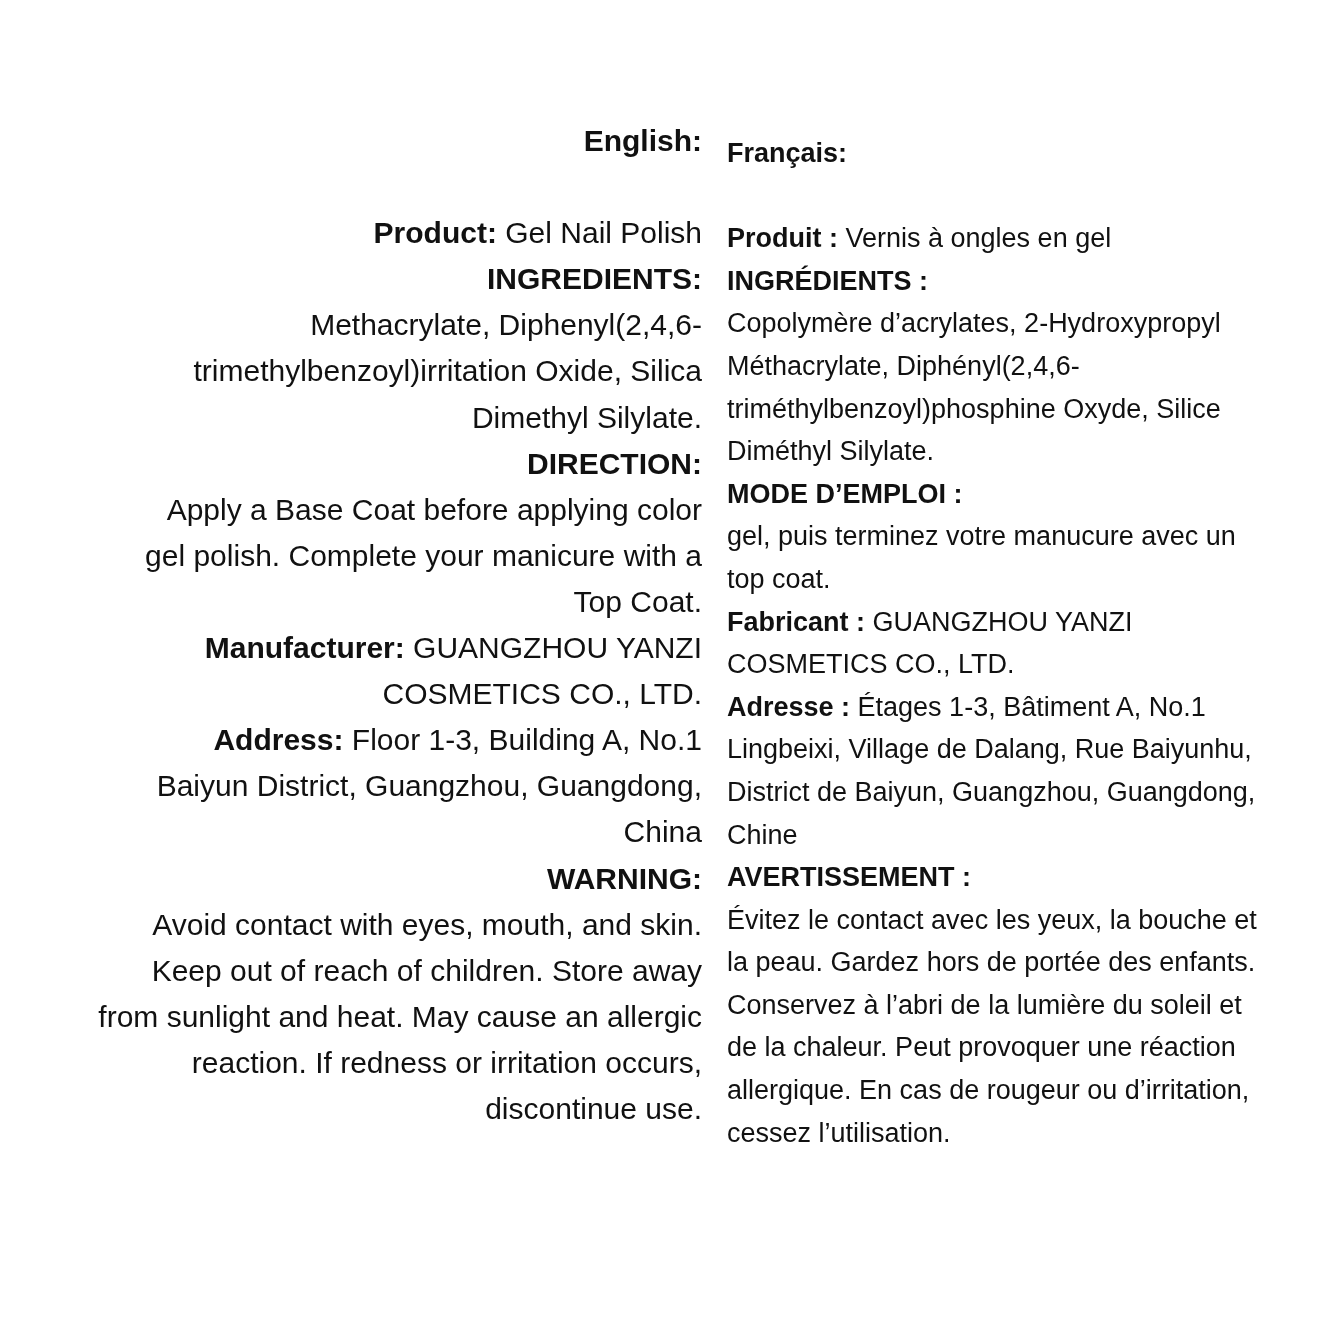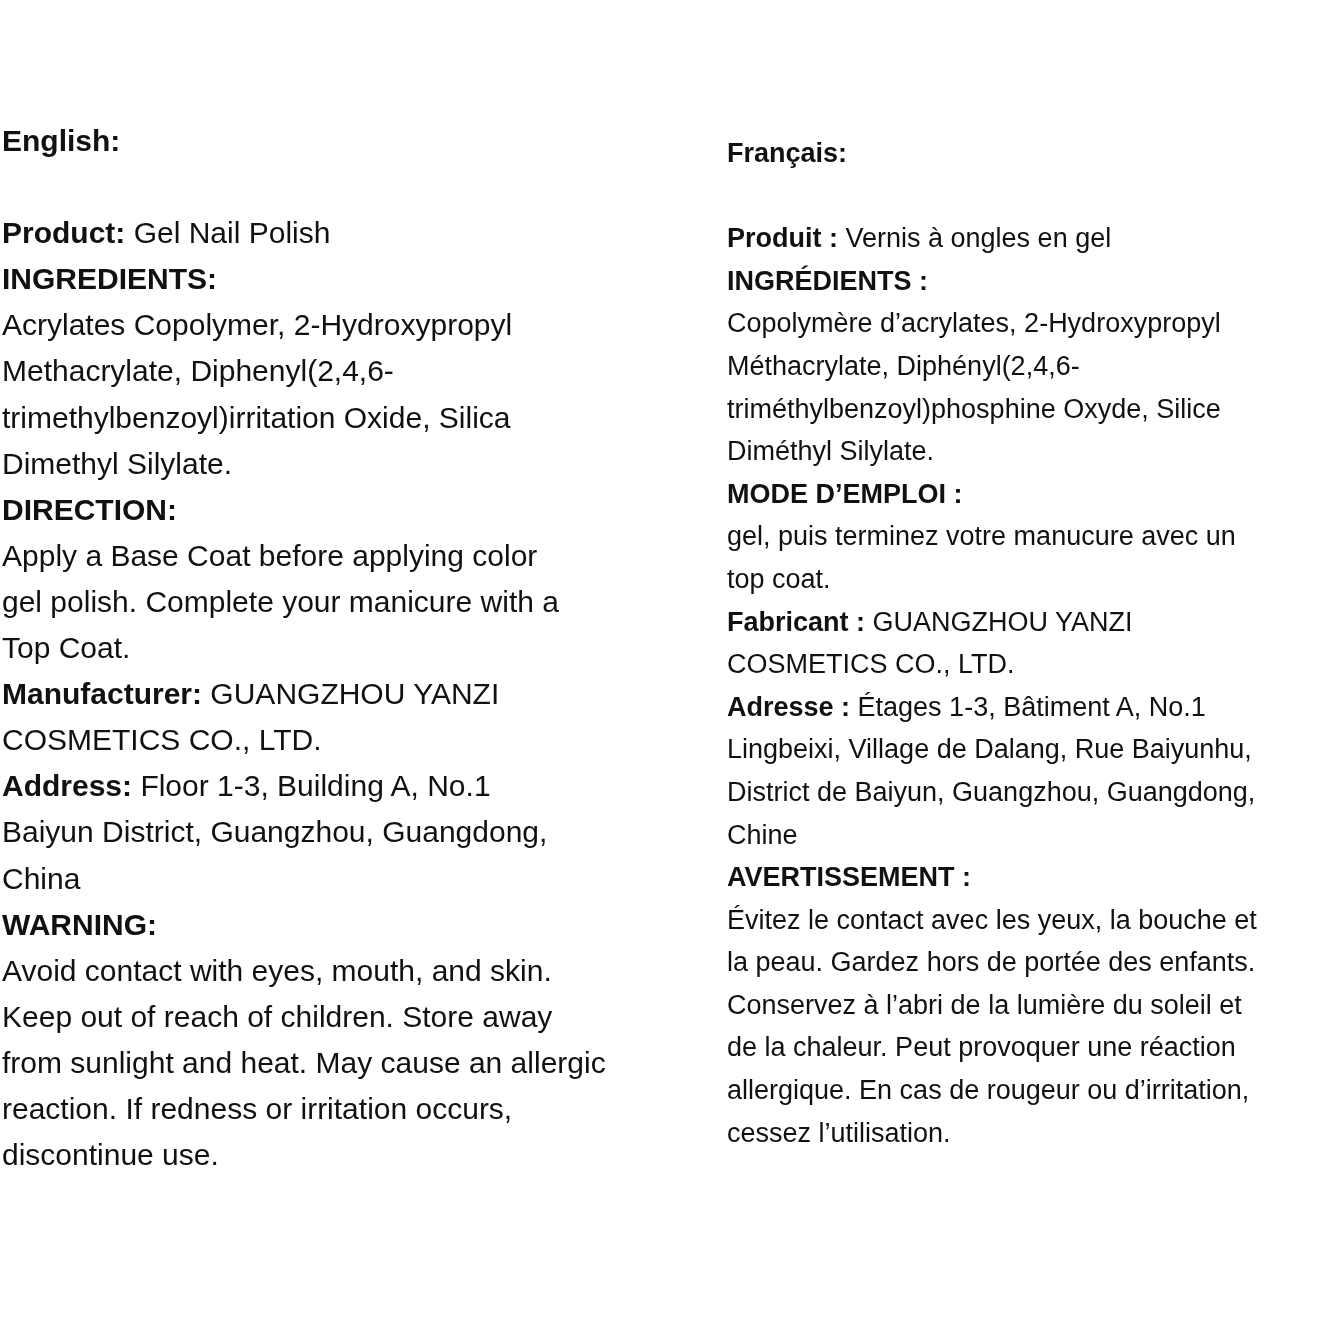--- a/index.html
+++ b/index.html
@@ -2,35 +2,34 @@
 <html><head>
 <meta charset="utf-8">
 <style>
   html, body { margin: 0; padding: 0; background: #ffffff; }
   body { width: 1339px; height: 1339px; position: relative; overflow: hidden;
          font-family: "Liberation Sans", "DejaVu Sans", sans-serif; color: #111111; }
   .col { position: absolute; }
   .col-en { left: 2px; top: 118px; width: 700px; font-size: 30px; }
   .col-fr { left: 720px; top: 132px; width: 619px; font-size: 27px; margin-left: 7px; }
   .line { white-space: nowrap; }
-  .col-en .line { height: 46.1px; line-height: 46.1px; }
+  .col-en .line { height: 46.1px; line-height: 46.1px; text-align: right; }
   .col-fr .line { height: 42.6px; line-height: 42.6px; }
   .b { font-weight: bold; }
   .gap-en { height: 46.1px; }
   .gap-fr { height: 42.6px; }
 </style>
 </head>
 <body>
 
 <div class="col col-en">
   <div class="line b">English:</div>
   <div class="gap-en"></div>
   <div class="line"><span class="b">Product:</span><span> Gel Nail Polish</span></div>
   <div class="line b">INGREDIENTS:</div>
-  <div class="line">Acrylates Copolymer, 2-Hydroxypropyl</div>
   <div class="line">Methacrylate, Diphenyl(2,4,6-</div>
   <div class="line">trimethylbenzoyl)irritation Oxide, Silica</div>
   <div class="line">Dimethyl Silylate.</div>
   <div class="line b">DIRECTION:</div>
   <div class="line">Apply a Base Coat before applying color</div>
   <div class="line">gel polish. Complete your manicure with a</div>
   <div class="line">Top Coat.</div>
   <div class="line"><span class="b">Manufacturer:</span><span> GUANGZHOU YANZI</span></div>
   <div class="line">COSMETICS CO., LTD.</div>
   <div class="line"><span class="b">Address:</span><span> Floor 1-3, Building A, No.1</span></div>

